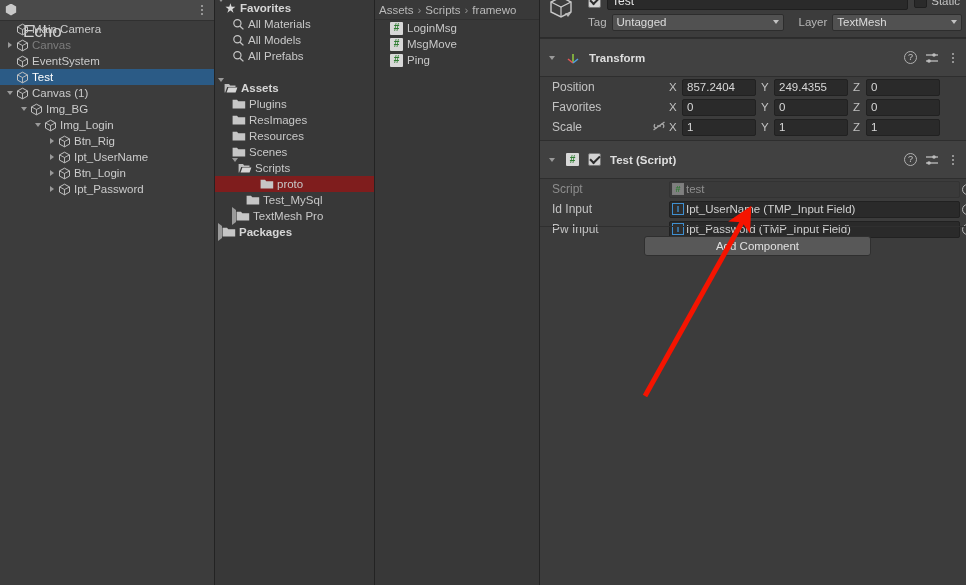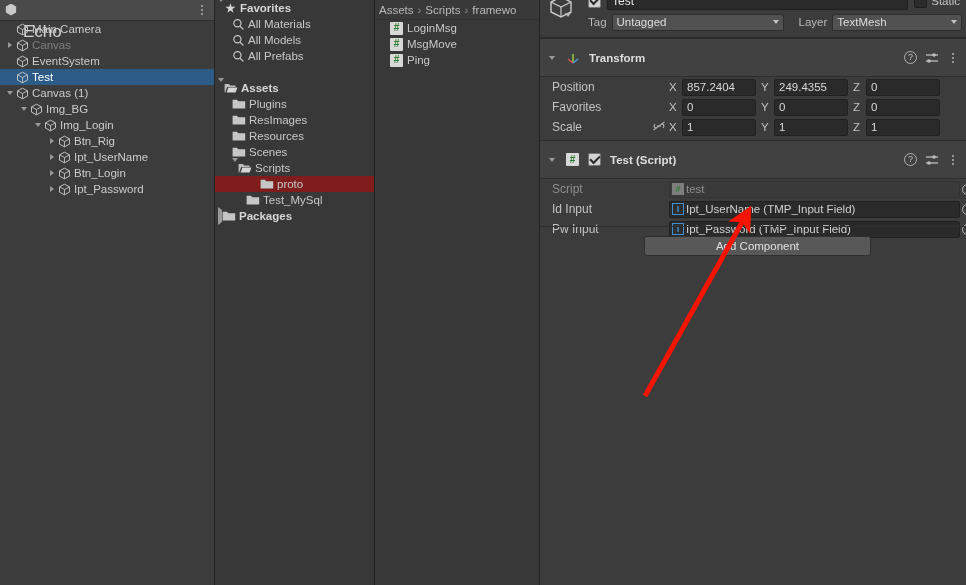--- a/index.html
+++ b/index.html
@@ -432,20 +432,28 @@
             </svg></span>
           <span>proto</span>
         </div>
         <div class="prow">
           <span style="flex: 0 0 28px;"></span>
           <span class="tw"></span>
           <span class="fold"><svg width="14" height="12" viewBox="0 0 14 12">
               <path d="M0.6,10.6 L0.6,1.8 L5,1.8 L6.3,3.3 L13.2,3.3 L13.2,10.6 Z" fill="#c6c6c6"></path>
             </svg></span>
           <span>Test_MySql</span>
+        </div>
+        <div class="prow">
+          <span style="flex: 0 0 14px;"></span>
+          <span class="tw"><span class="tw-r"></span></span>
+          <span class="fold"><svg width="14" height="12" viewBox="0 0 14 12">
+              <path d="M0.6,10.6 L0.6,1.8 L5,1.8 L6.3,3.3 L13.2,3.3 L13.2,10.6 Z" fill="#c6c6c6"></path>
+            </svg></span>
+          <span>TextMesh Pro</span>
         </div>
         <div class="prow bold">
           <span style="flex: 0 0 0px;"></span>
           <span class="tw"><span class="tw-r"></span></span>
           <span class="fold"><svg width="14" height="12" viewBox="0 0 14 12">
               <path d="M0.6,10.6 L0.6,1.8 L5,1.8 L6.3,3.3 L13.2,3.3 L13.2,10.6 Z" fill="#c6c6c6"></path>
             </svg></span>
           <span>Packages</span>
         </div>
       </div>

